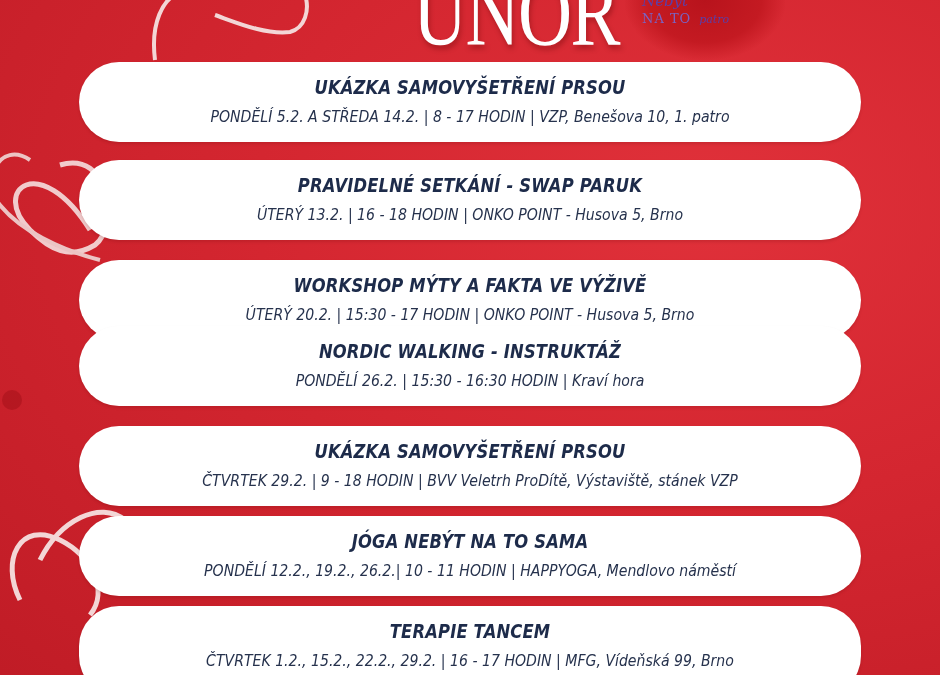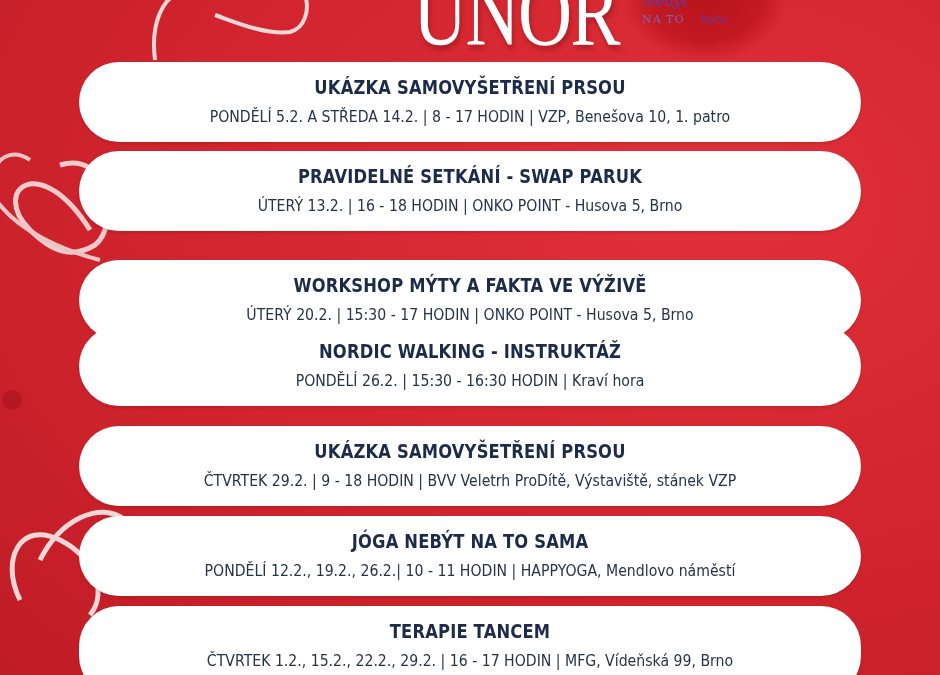--- a/index.html
+++ b/index.html
@@ -18,27 +18,28 @@
     white-space:nowrap;
   }
   .heart-tr {
     position:absolute; left:625px; top:-40px; width:160px; height:100px;
     background: radial-gradient(ellipse at 50% 40%, #b8131c 0%, #c41a22 50%, rgba(196,26,34,0) 72%);
   }
   .logo {
     position:absolute; left:642px; top:-6px; color:#5b3fa8; font-family:"DejaVu Serif", serif;
   }
   .logo .script { font-style:italic; font-size:15px; display:block; line-height:14px; }
-  .logo .small { font-size:11px; letter-spacing:1px; color:#7a63c4; margin-right:16px; }
+  .logo .small { font-size:13px; letter-spacing:1px; color:#7a63c4; margin-right:8px; }
   .logo .sama { font-style:italic; font-size:11px; }
   .list { position:absolute; left:79px; top:62px; width:782px; }
   .card {
     position:absolute; left:0; width:782px; height:80px; background:#ffffff;
     border-radius:40px; text-align:center; color:#1d2b4a;
     box-shadow: 0 2px 3px rgba(80,0,0,0.15);
+    font-style: italic;
   }
   .card .name {
     display:block; margin-top:14px; font-size:19px; font-weight:bold; letter-spacing:0.2px;
     font-family:"DejaVu Sans", sans-serif; transform:scaleX(0.86); white-space:nowrap;
   }
   .card .details {
     display:block; margin-top:9px; font-size:16px; font-family:"DejaVu Sans", sans-serif;
     transform:scaleX(0.88); white-space:nowrap; color:#26324d;
   }
 </style>
@@ -51,29 +52,29 @@
   <path d="M30 160 C0 140 -20 180 0 205 C20 230 60 250 100 260" stroke="#ecc4c4" stroke-width="4" fill="none"></path>
   <path d="M20 600 C0 560 20 520 60 540 C90 555 110 590 90 615 M40 560 C60 520 100 500 125 520" stroke="#f3d6d6" stroke-width="5" fill="none"></path>
   <circle cx="12" cy="400" r="10" fill="#a8121a" opacity="0.6"></circle>
 </svg>
 <div class="heart-tr"></div>
 
 <div class="title">ÚNOR</div>
 
 <div class="logo">
   <span class="script">Nebýt</span>
-  <span class="small">NA TO</span><span class="sama">hora</span>
+  <span class="small">NA TO</span><span class="sama">patro</span>
 </div>
 
 <div class="list">
   <div class="card" style="top:0px">
     <span class="name">UKÁZKA SAMOVYŠETŘENÍ PRSOU</span>
     <span class="details">PONDĚLÍ 5.2. A STŘEDA 14.2. | 8 - 17 HODIN | VZP, Benešova 10, 1. patro</span>
   </div>
-  <div class="card" style="top:89px">
+  <div class="card" style="top:98px">
     <span class="name">PRAVIDELNÉ SETKÁNÍ - SWAP PARUK</span>
     <span class="details">ÚTERÝ 13.2. | 16 - 18 HODIN | ONKO POINT - Husova 5, Brno</span>
   </div>
   <div class="card" style="top:198px">
     <span class="name">WORKSHOP MÝTY A FAKTA VE VÝŽIVĚ</span>
     <span class="details">ÚTERÝ 20.2. | 15:30 - 17 HODIN | ONKO POINT - Husova 5, Brno</span>
   </div>
   <div class="card" style="top:264px">
     <span class="name">NORDIC WALKING - INSTRUKTÁŽ</span>
     <span class="details">PONDĚLÍ 26.2. | 15:30 - 16:30 HODIN | Kraví hora</span>

